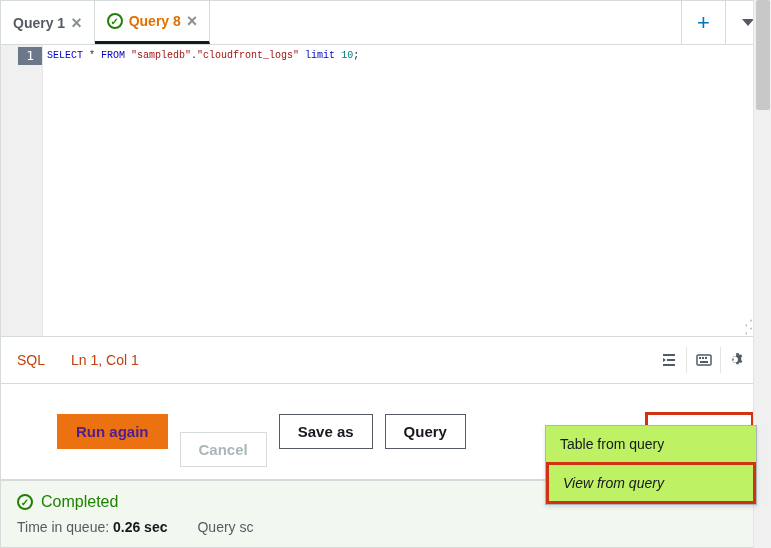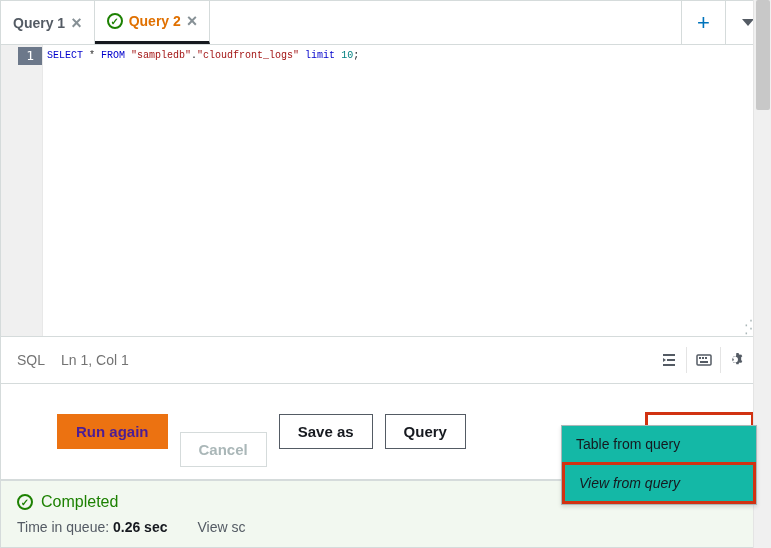--- a/index.html
+++ b/index.html
@@ -76,21 +76,21 @@
     .num { color: #008080; }
     .resize-handle {
       position: absolute; right: 4px; bottom: 4px; color: #aab7b8; font-size: 14px;
       transform: rotate(0); letter-spacing: -3px; line-height: 8px;
     }
     
     .statusbar {
       display: flex; align-items: center; justify-content: space-between;
       padding: 10px 16px; border-bottom: 1px solid #d5dbdb;
     }
-    .statusbar-left { display: flex; gap: 16px; color: #737373; }
+    .statusbar-left { display: flex; gap: 26px; color: #c2410c; }
     .statusbar-right { display: flex; gap: 0; }
     .sb-icon {
       width: 34px; height: 26px; display: flex; align-items: center; justify-content: center;
       border-left: 1px solid #e4e4e4; cursor: pointer; color: #545b64;
     }
     .sb-icon:first-child { border-left: none; }
     
     .toolbar {
       display: flex; gap: 12px; padding: 12px 16px; border-bottom: 1px solid #d5dbdb;
       align-items: center;
@@ -100,23 +100,23 @@
       background: #fff; color: #16191f; cursor: pointer; display: inline-flex;
       align-items: center; gap: 8px;
     }
     .btn.primary { background: #ec7211; border-color: #ec7211; color: #4c1d95; margin-left: 40px; }
     .btn.disabled { color: #aab7b8; border-color: #d5dbdb; cursor: not-allowed; margin-top: 36px; }
     .btn.highlight { border: 3px solid #d13212; }
     .caret-up { width: 0; height: 0; border-left: 6px solid transparent; border-right: 6px solid transparent; border-bottom: 7px solid #545b64; }
     .toolbar-spacer { flex: 1; }
     
     .menu {
-      position: absolute; right: 14px; top: 425px; background: #14b8a6;
+      position: absolute; right: 14px; top: 425px; background: #bef264;
       border: 1px solid #aab7b8; box-shadow: 0 2px 4px rgba(0,0,0,0.12);
-      width: 196px; z-index: 10;
+      width: 212px; z-index: 10;
     }
     .menu-item { padding: 10px 14px; cursor: pointer; color: #16191f; }
     .menu-item.highlight { border: 3px solid #d13212; font-style: italic; }
     
     .results {
       padding: 12px 16px; background: #f2f8f0; border-top: 1px solid #d5dbdb;
       position: relative;
     }
     .results-header { display: flex; align-items: center; gap: 8px; color: #1d8102; font-size: 16px; margin-bottom: 8px; }
     .results-stats { display: flex; gap: 30px; color: #545b64; }
@@ -133,21 +133,21 @@
 
 <div class="container">
 
   <div class="tabs">
     <div class="tab inactive">
       <span>Query 1</span>
       <span class="tab-close">×</span>
     </div>
     <div class="tab active">
       <span class="check-icon">✓</span>
-      <span>Query 2</span>
+      <span>Query 8</span>
       <span class="tab-close">×</span>
     </div>
     <div class="tabs-spacer"></div>
     <div class="tabs-actions">
       <div class="tab-action">
         <span class="plus-icon">+</span>
       </div>
       <div class="tab-action">
         <span class="caret-down"></span>
       </div>
@@ -213,21 +213,21 @@
   <div class="results">
     <div class="results-header">
       <span class="check-icon">✓</span>
       <span>Completed</span>
     </div>
     <div class="results-stats">
       <span>
         <span>Time in queue:</span>
         <b>0.26 sec</b>
       </span>
-      <span>View sc</span>
+      <span>Query sc</span>
     </div>
   </div>
 
   <div class="vscroll">
     <div class="vscroll-thumb"></div>
   </div>
 </div>
 
 <div class="menu">
   <div class="menu-item">

